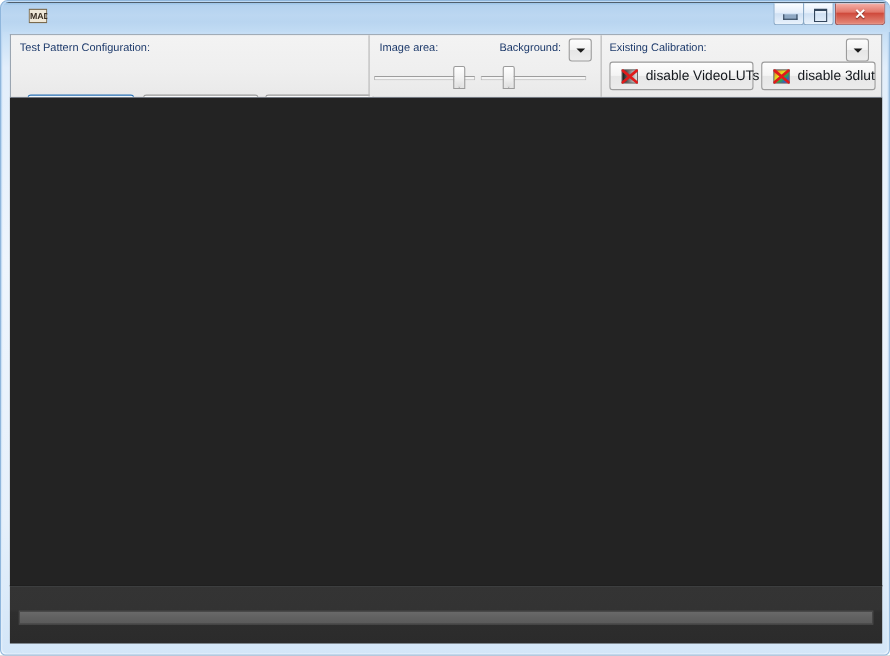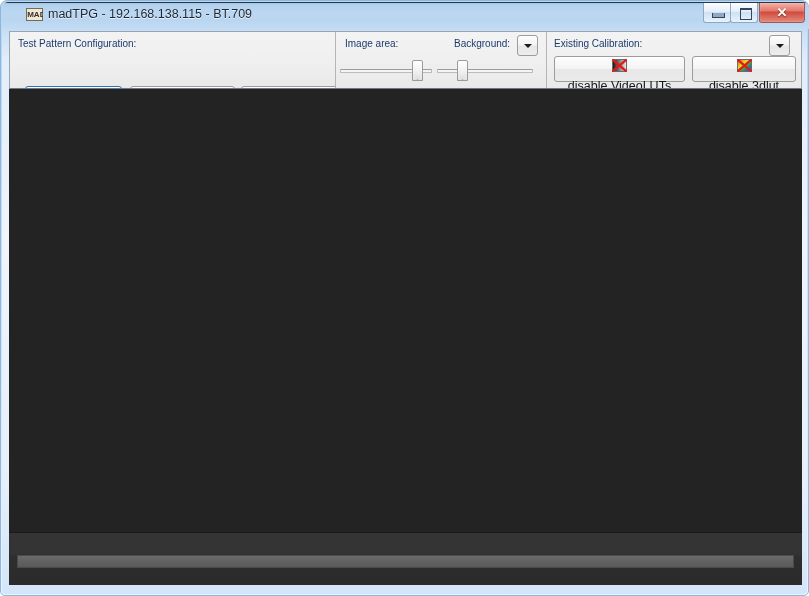--- a/index.html
+++ b/index.html
@@ -155,21 +155,20 @@
     background: linear-gradient(180deg,#fdfdfd 0%,#f4f4f4 48%,#e7e7e7 52%,#ebebeb 100%);
     display: flex;
     align-items: center;
     gap: 6px;
     padding: 0 9px;
     font-size: 12.5px;
     color: #14181d;
     cursor: default;
     box-shadow: 0 1px 0 rgba(255,255,255,.6) inset;
     white-space: nowrap;
-    flex-direction: column;
   }
   .tbtn.active {
     border: 1px solid #2a73b8;
     background: linear-gradient(180deg,#e5f2fd 0%,#cfe7fa 45%,#b3d7f5 52%,#d3e9fb 100%);
     box-shadow: 0 0 0 1px rgba(255,255,255,.85) inset;
   }
   .tbtn-label { line-height: 1; }
 
   .btn-stayontop  { left: 15px;  top: 54px; width: 97px; }
   .btn-fullscreen { left: 120px; top: 54px; width: 105px; }
@@ -278,21 +277,20 @@
   <div class="titlebar">
     <div class="title-left">
       <span class="app-icon">
         <svg viewBox="0 0 17 17" width="17" height="17">
           <rect x="0.5" y="2.5" width="16" height="12" fill="#efe8d8" stroke="#7a6a4d"></rect>
           <g fill="#3a3024" font-family="Liberation Sans" font-size="8" font-weight="bold">
             <text x="1.2" y="11.4">MAD</text>
           </g>
         </svg>
       </span>
-      <span class="title-text">madTPG  -  192.168.138.115  -  BT.709</span>
     </div>
 
     <div class="winbtns">
       <div class="winbtn">
         <span class="glyph-min"></span>
       </div>
       <div class="winbtn">
         <span class="glyph-max"></span>
       </div>
       <div class="winbtn close">

